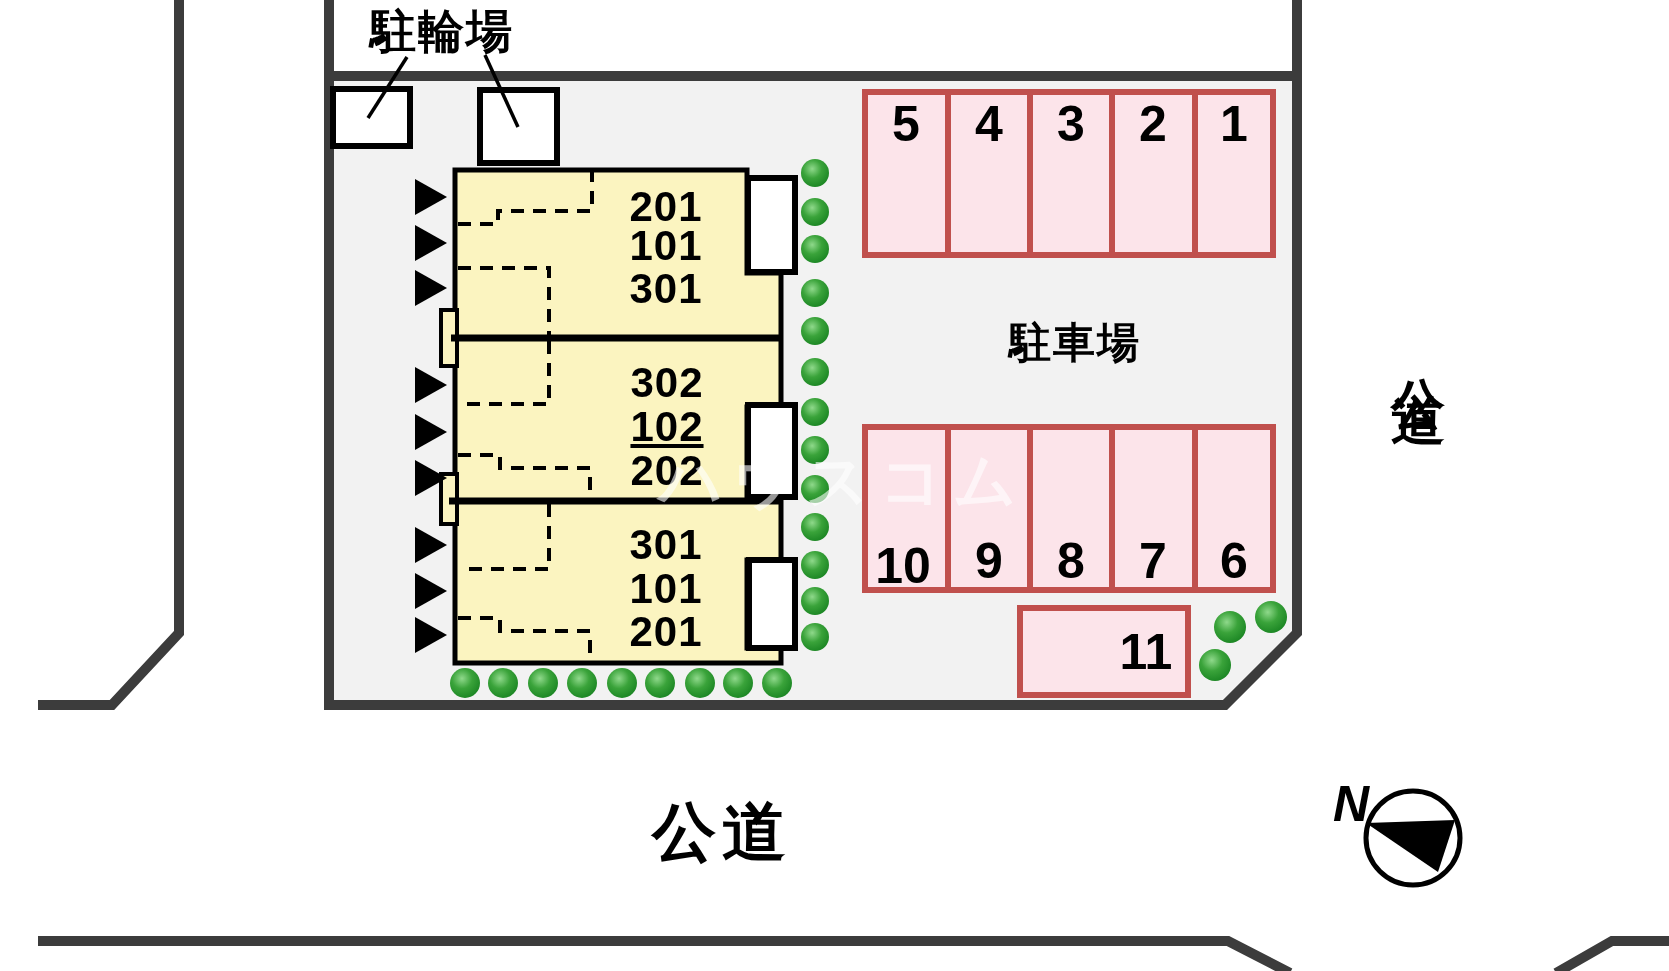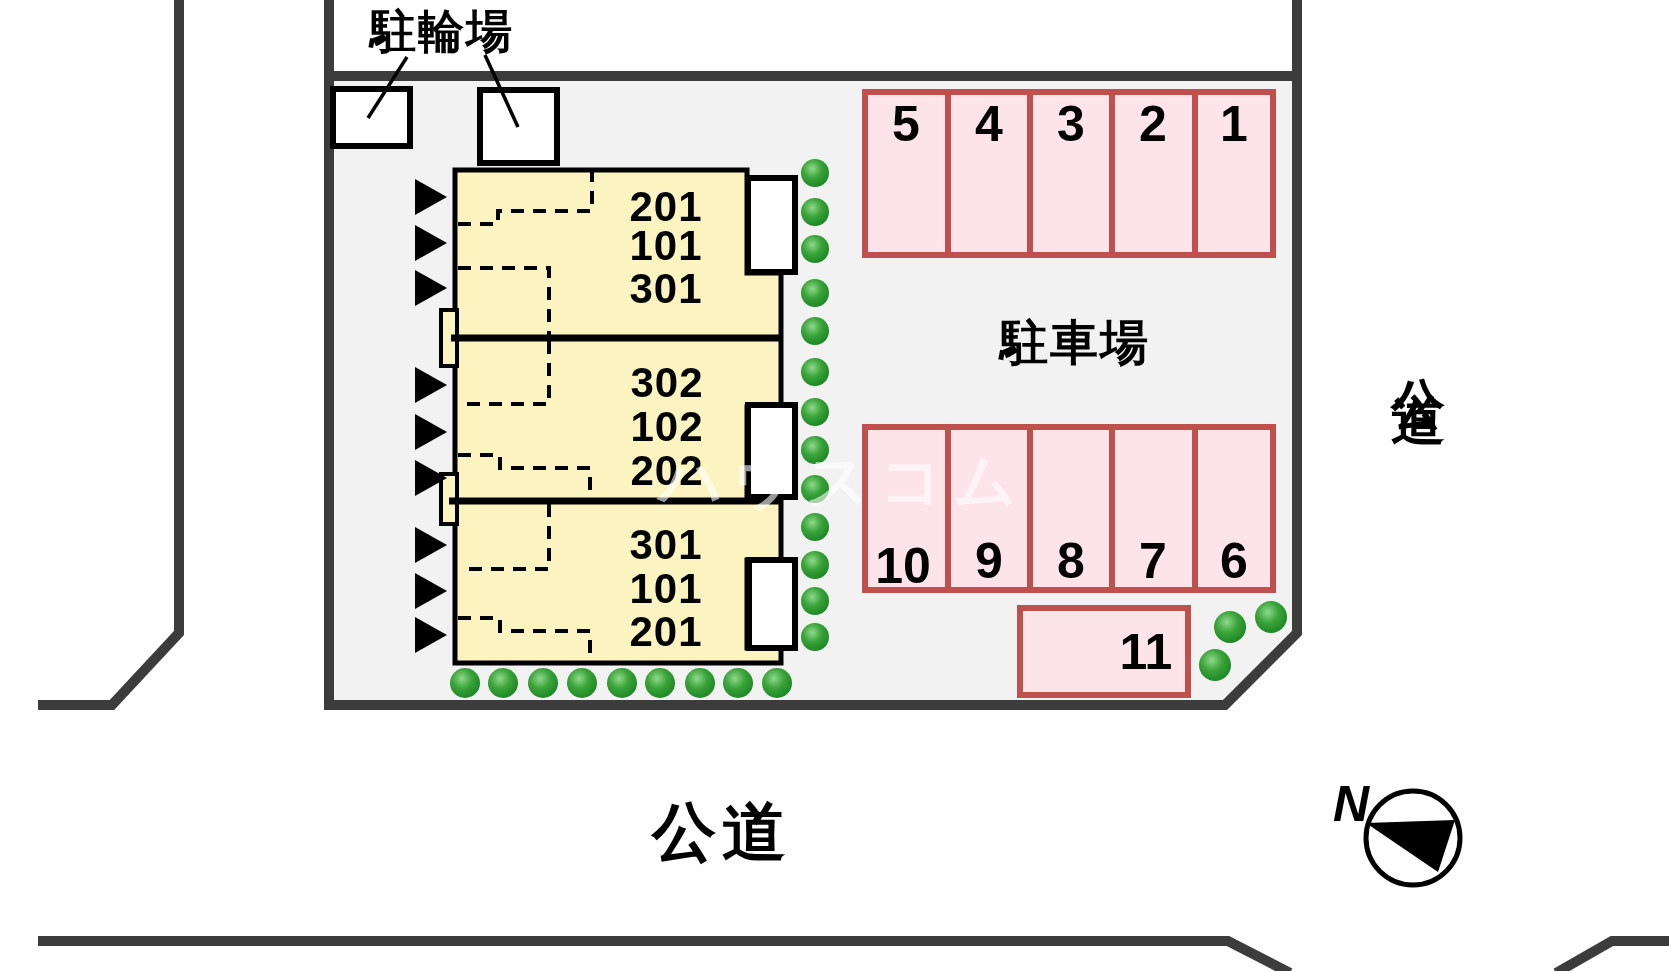--- a/index.html
+++ b/index.html
@@ -9,21 +9,21 @@
     padding-left:19px;
   }
   #plan-svg{position:absolute;left:0;top:0;}
   .t{
     position:absolute;transform:translate(-50%,-50%);
     font-weight:bold;color:#000;white-space:nowrap;line-height:1;
     font-family:"Liberation Sans","DejaVu Sans",sans-serif;
   }
   .unit-label{font-size:42px;letter-spacing:1px;}
   .pnum{font-size:50px;}
-  .area-label{font-size:48px;letter-spacing:2px;}
+  .area-label{font-size:42px;letter-spacing:2px;}
   .road-bottom{font-size:64px;letter-spacing:6px;}
   .road-right{font-size:54px;writing-mode:vertical-rl;text-orientation:upright;letter-spacing:16px;}
   .bike-label{font-size:46px;letter-spacing:2px;}
   .north-n{font-size:50px;font-style:italic;}
   .watermark{
     font-size:62px;letter-spacing:10px;color:rgba(255,255,255,0.6);
     pointer-events:none;
   }
 </style>
 </head>
@@ -139,21 +139,21 @@
       <polygon points="1366,823 1455,820 1438,872" fill="#000000"></polygon>
     </g>
   </svg>
 
   <div class="t bike-label" style="left:442px;top:31px;">駐輪場</div>
 
   <div class="t unit-label" style="left:666px;top:207px;">201</div>
   <div class="t unit-label" style="left:666px;top:246px;">101</div>
   <div class="t unit-label" style="left:666px;top:289px;">301</div>
   <div class="t unit-label" style="left:667px;top:383px;text-align:right;">302</div>
-  <div class="t unit-label" style="left:667px;top:427px;">102</div>
+  <div class="t unit-label" style="left:667px;top:427px;text-decoration:underline;">102</div>
   <div class="t unit-label" style="left:667px;top:471px;">202</div>
   <div class="t unit-label" style="left:666px;top:545px;">301</div>
   <div class="t unit-label" style="left:666px;top:589px;">101</div>
   <div class="t unit-label" style="left:666px;top:632px;">201</div>
 
   <div class="t area-label" style="left:1075px;top:343px;">駐車場</div>
 
   <div class="t pnum" style="left:906px;top:124px;">5</div>
   <div class="t pnum" style="left:989px;top:124px;">4</div>
   <div class="t pnum" style="left:1071px;top:124px;">3</div>

